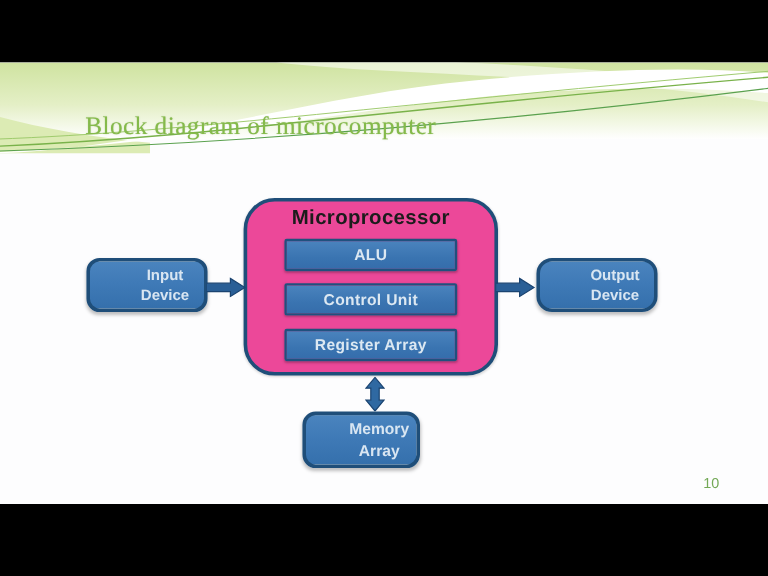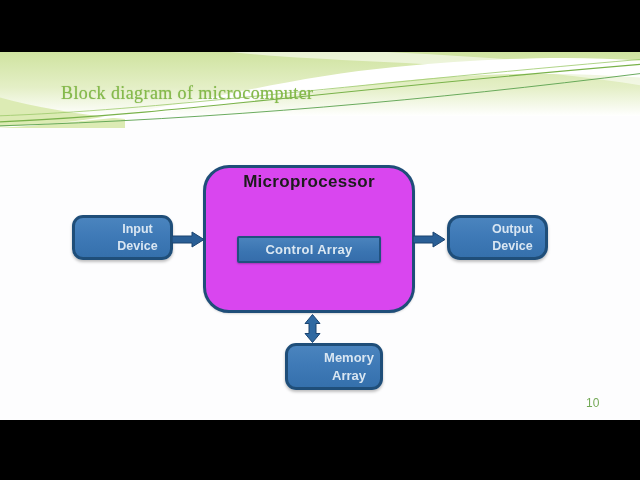--- a/index.html
+++ b/index.html
@@ -6,49 +6,49 @@
   .stage{position:relative;width:640px;height:480px;background:#000;overflow:hidden;
          font-family:"Liberation Sans",sans-serif;}
   .bar{position:absolute;left:0;width:640px;background:#000;}
   .bar.top{top:0;height:52px;}
   .bar.bottom{top:420px;height:60px;}
 
   .slide{position:absolute;left:0;top:52px;width:640px;height:368px;background:#fdfdfe;}
 
   .header-swoosh{position:absolute;left:0;top:0;width:640px;height:76px;display:block;}
 
-  .slide-title{position:absolute;left:60px;top:30px;margin:1px;
+  .slide-title{position:absolute;left:60px;top:30px;margin:11px;
     font-family:"Liberation Serif",serif;font-weight:normal;
-    font-size:18px;letter-spacing:.4px;color:#85ba4b;
+    font-size:21px;letter-spacing:.4px;color:#85ba4b;
     text-shadow:0 0 1px rgba(109,162,58,.55);white-space:nowrap;}
 
   
   .mp-container{position:absolute;left:203px;top:113px;width:212px;height:148px;
     box-sizing:border-box;border:3px solid #1f4e79;border-radius:26px;
-    background:#d946ef;box-shadow:0 1px 2px rgba(0,0,0,.15);}
+    background:#ec4899;box-shadow:0 1px 2px rgba(0,0,0,.15);}
   .mp-label{position:absolute;left:0;right:0;top:4px;text-align:center;
     font-size:17px;font-weight:bold;color:#1c1c1c;letter-spacing:.3px;}
   .chip{position:absolute;left:31px;width:144px;height:27px;box-sizing:border-box;
     border:2px solid #20517e;border-radius:2px;
     background:linear-gradient(180deg,#4a83bd 0%,#3a74b1 60%,#356dab 100%);
     color:#dce8f2;font-size:13px;font-weight:bold;letter-spacing:.3px;
     display:flex;align-items:center;justify-content:center;
     box-shadow:0 1px 2px rgba(0,0,0,.25);}
   .chip.c0{top:31px;} .chip.c1{top:68px;} .chip.c2{top:106px;}
 
   
   .node{position:absolute;box-sizing:border-box;border:3px solid #1f4e79;border-radius:11px;
     background:linear-gradient(180deg,#4a84be 0%,#3f7ab7 45%,#3570ac 100%);
     color:#d9e6f2;font-weight:bold;text-align:right;
     display:flex;flex-direction:column;align-items:center;justify-content:center;
     box-shadow:0 2px 3px rgba(0,0,0,.25);padding-left:30px;}
   .node span{display:block;line-height:1.35;}
   .node.input{left:72px;top:163px;width:101px;height:45px;font-size:12.5px;}
   .node.output{left:447px;top:163px;width:101px;height:45px;font-size:12.5px;border-radius:13px;}
-  .node.memory{left:285px;top:291px;width:98px;height:47px;font-size:13px;}
+  .node.memory{left:252px;top:291px;width:98px;height:47px;font-size:13px;}
 
   .arrow{position:absolute;display:block;}
   .arrow.in{left:172px;top:179px;}
   .arrow.out{left:413px;top:179px;}
   .arrow.mem{left:304px;top:262px;}
 
   .page-number{position:absolute;left:586px;top:344px;width:28px;text-align:left;
     font-size:12px;color:#74a957;}
 </style>
 </head>
@@ -76,22 +76,28 @@
       <path d="M-5,64 C160,58 330,34 645,7" stroke="#9cc96a" stroke-width="0.8" fill="none"></path>
       <path d="M-5,74 C220,67 430,48 645,21" stroke="#5aa14e" stroke-width="0.9" fill="none"></path>
     </svg>
 
     <h1 class="slide-title">Block diagram of microcomputer</h1>
 
     <div>
 
       <div class="mp-container">
         <div class="mp-label">Microprocessor</div>
+        <div class="chip c0">
+          <span>ALU</span>
+        </div>
         <div class="chip c1">
-          <span>Control Array</span>
+          <span>Control Unit</span>
+        </div>
+        <div class="chip c2">
+          <span>Register Array</span>
         </div>
       </div>
 
       <div class="node input">
         <span>Input</span>
         <span>Device</span>
       </div>
 
       <div class="node output">
         <span>Output</span>

